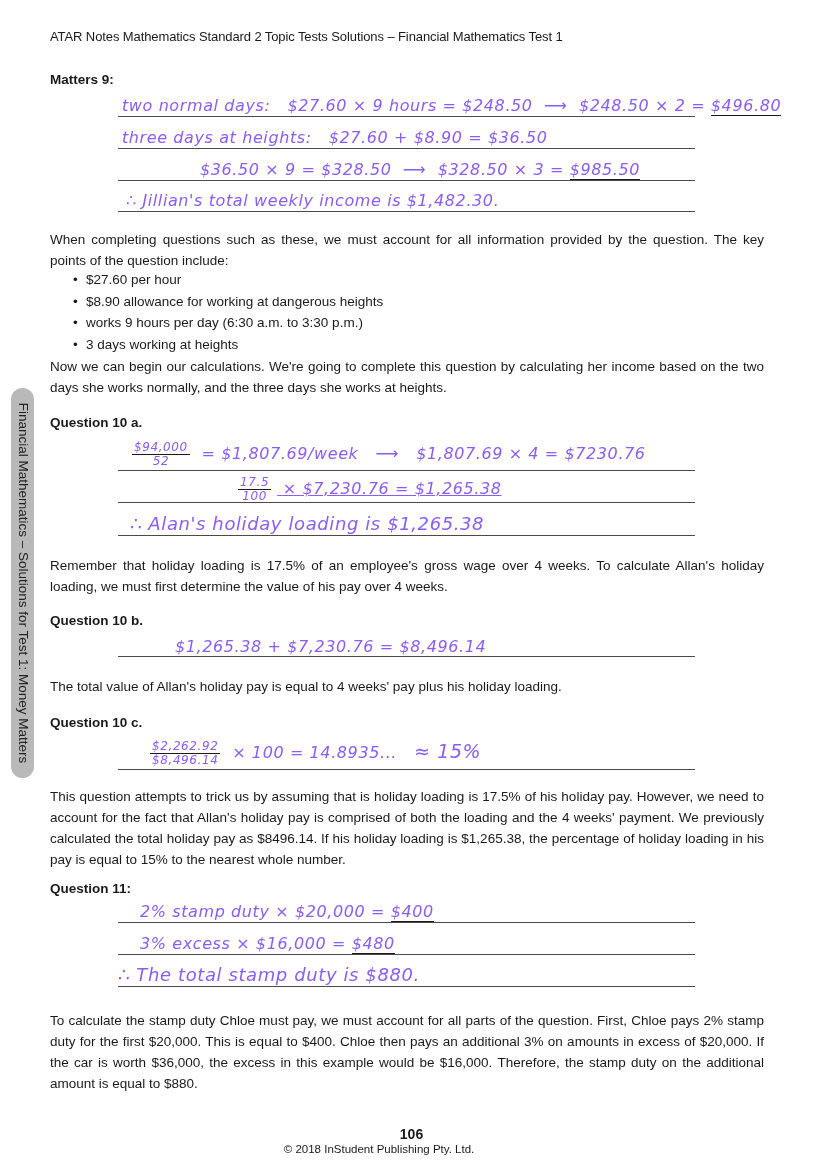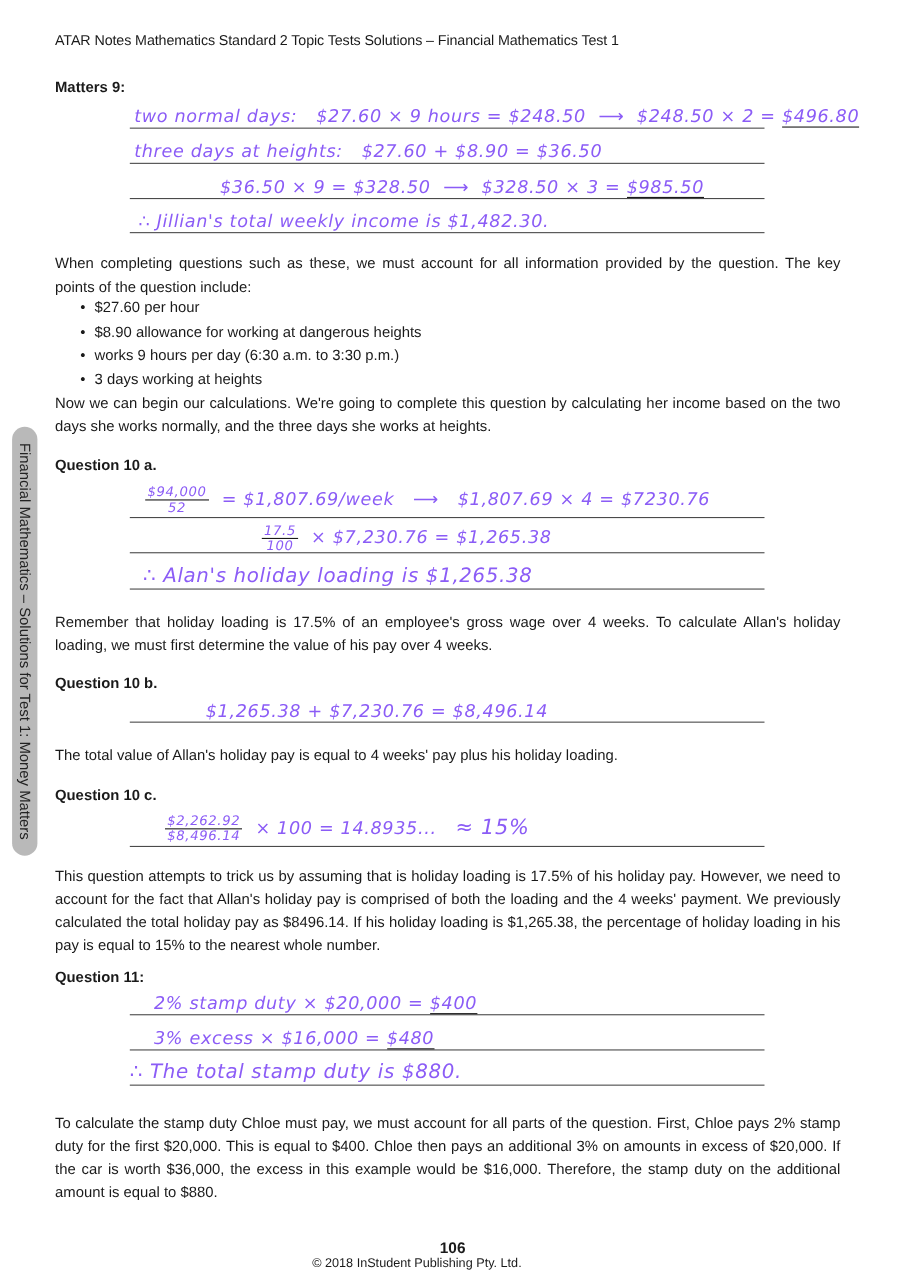--- a/index.html
+++ b/index.html
@@ -78,35 +78,35 @@
 
   <div class="hw" style="left:132px; top:441px;">
     <span class="frac">
       <span class="num">$94,000</span>
       <span>52</span>
     </span>
     <span>= $1,807.69/week</span>
     &nbsp;&nbsp;<span>⟶</span>
     &nbsp;&nbsp;<span>$1,807.69 × 4 = $7230.76</span>
   </div>
-  <div class="hw" style="left:238px; top:476px;">
+  <div class="hw" style="left:238px; top:476px;text-decoration:underline;">
     <span class="frac">
       <span class="num">17.5</span>
       <span>100</span>
     </span>
     <span>× $7,230.76 = $1,265.38</span>
   </div>
   <div class="hw big" style="left:130px; top:513px;">∴ Alan's holiday loading is $1,265.38</div>
 </div>
 <div class="para" style="top:555px">Remember that holiday loading is 17.5% of an employee's gross wage over 4 weeks. To calculate Allan's holiday loading, we must first determine the value of his pay over 4 weeks.</div>
 
 <div class="qhead" style="top:613px">Question 10 b.</div>
 <div>
   <div class="hw-line" style="top:656px"></div>
-  <div class="hw" style="left:175px; top:637px;margin-left:12px;">$1,265.38 + $7,230.76 = $8,496.14</div>
+  <div class="hw" style="left:175px; top:637px;">$1,265.38 + $7,230.76 = $8,496.14</div>
 </div>
 <div class="para" style="top:676px">The total value of Allan's holiday pay is equal to 4 weeks' pay plus his holiday loading.</div>
 
 <div class="qhead" style="top:715px">Question 10 c.</div>
 <div>
   <div class="hw-line" style="top:769px"></div>
   <div class="hw" style="left:150px; top:740px;">
     <span class="frac">
       <span class="num">$2,262.92</span>
       <span>$8,496.14</span>

